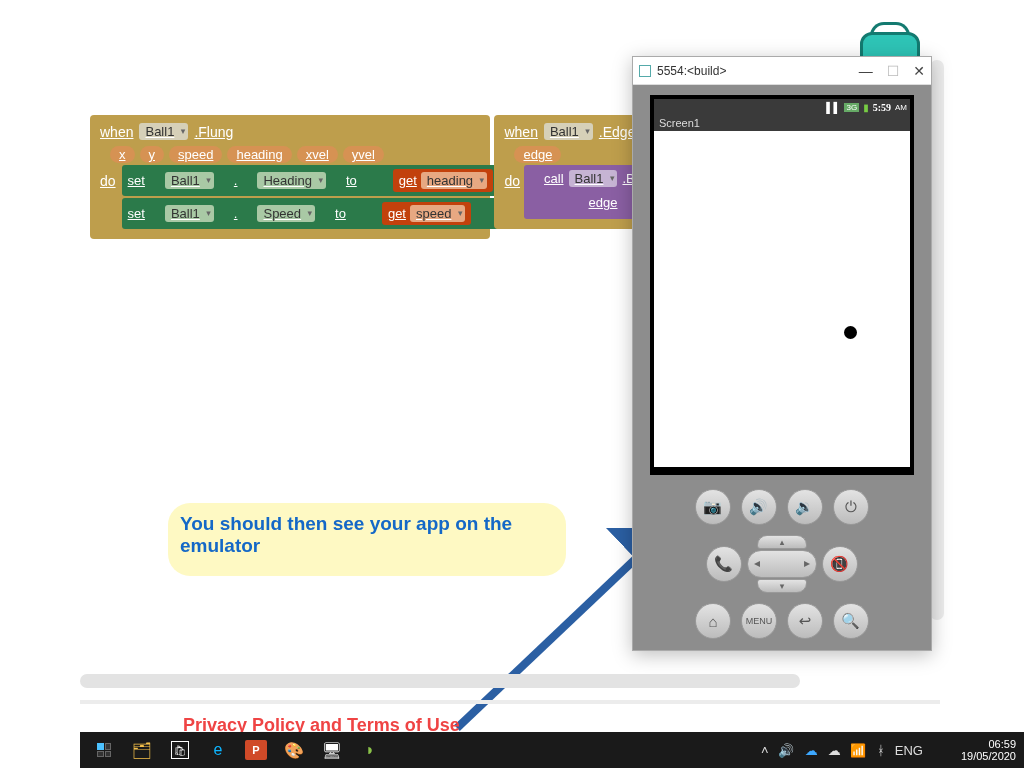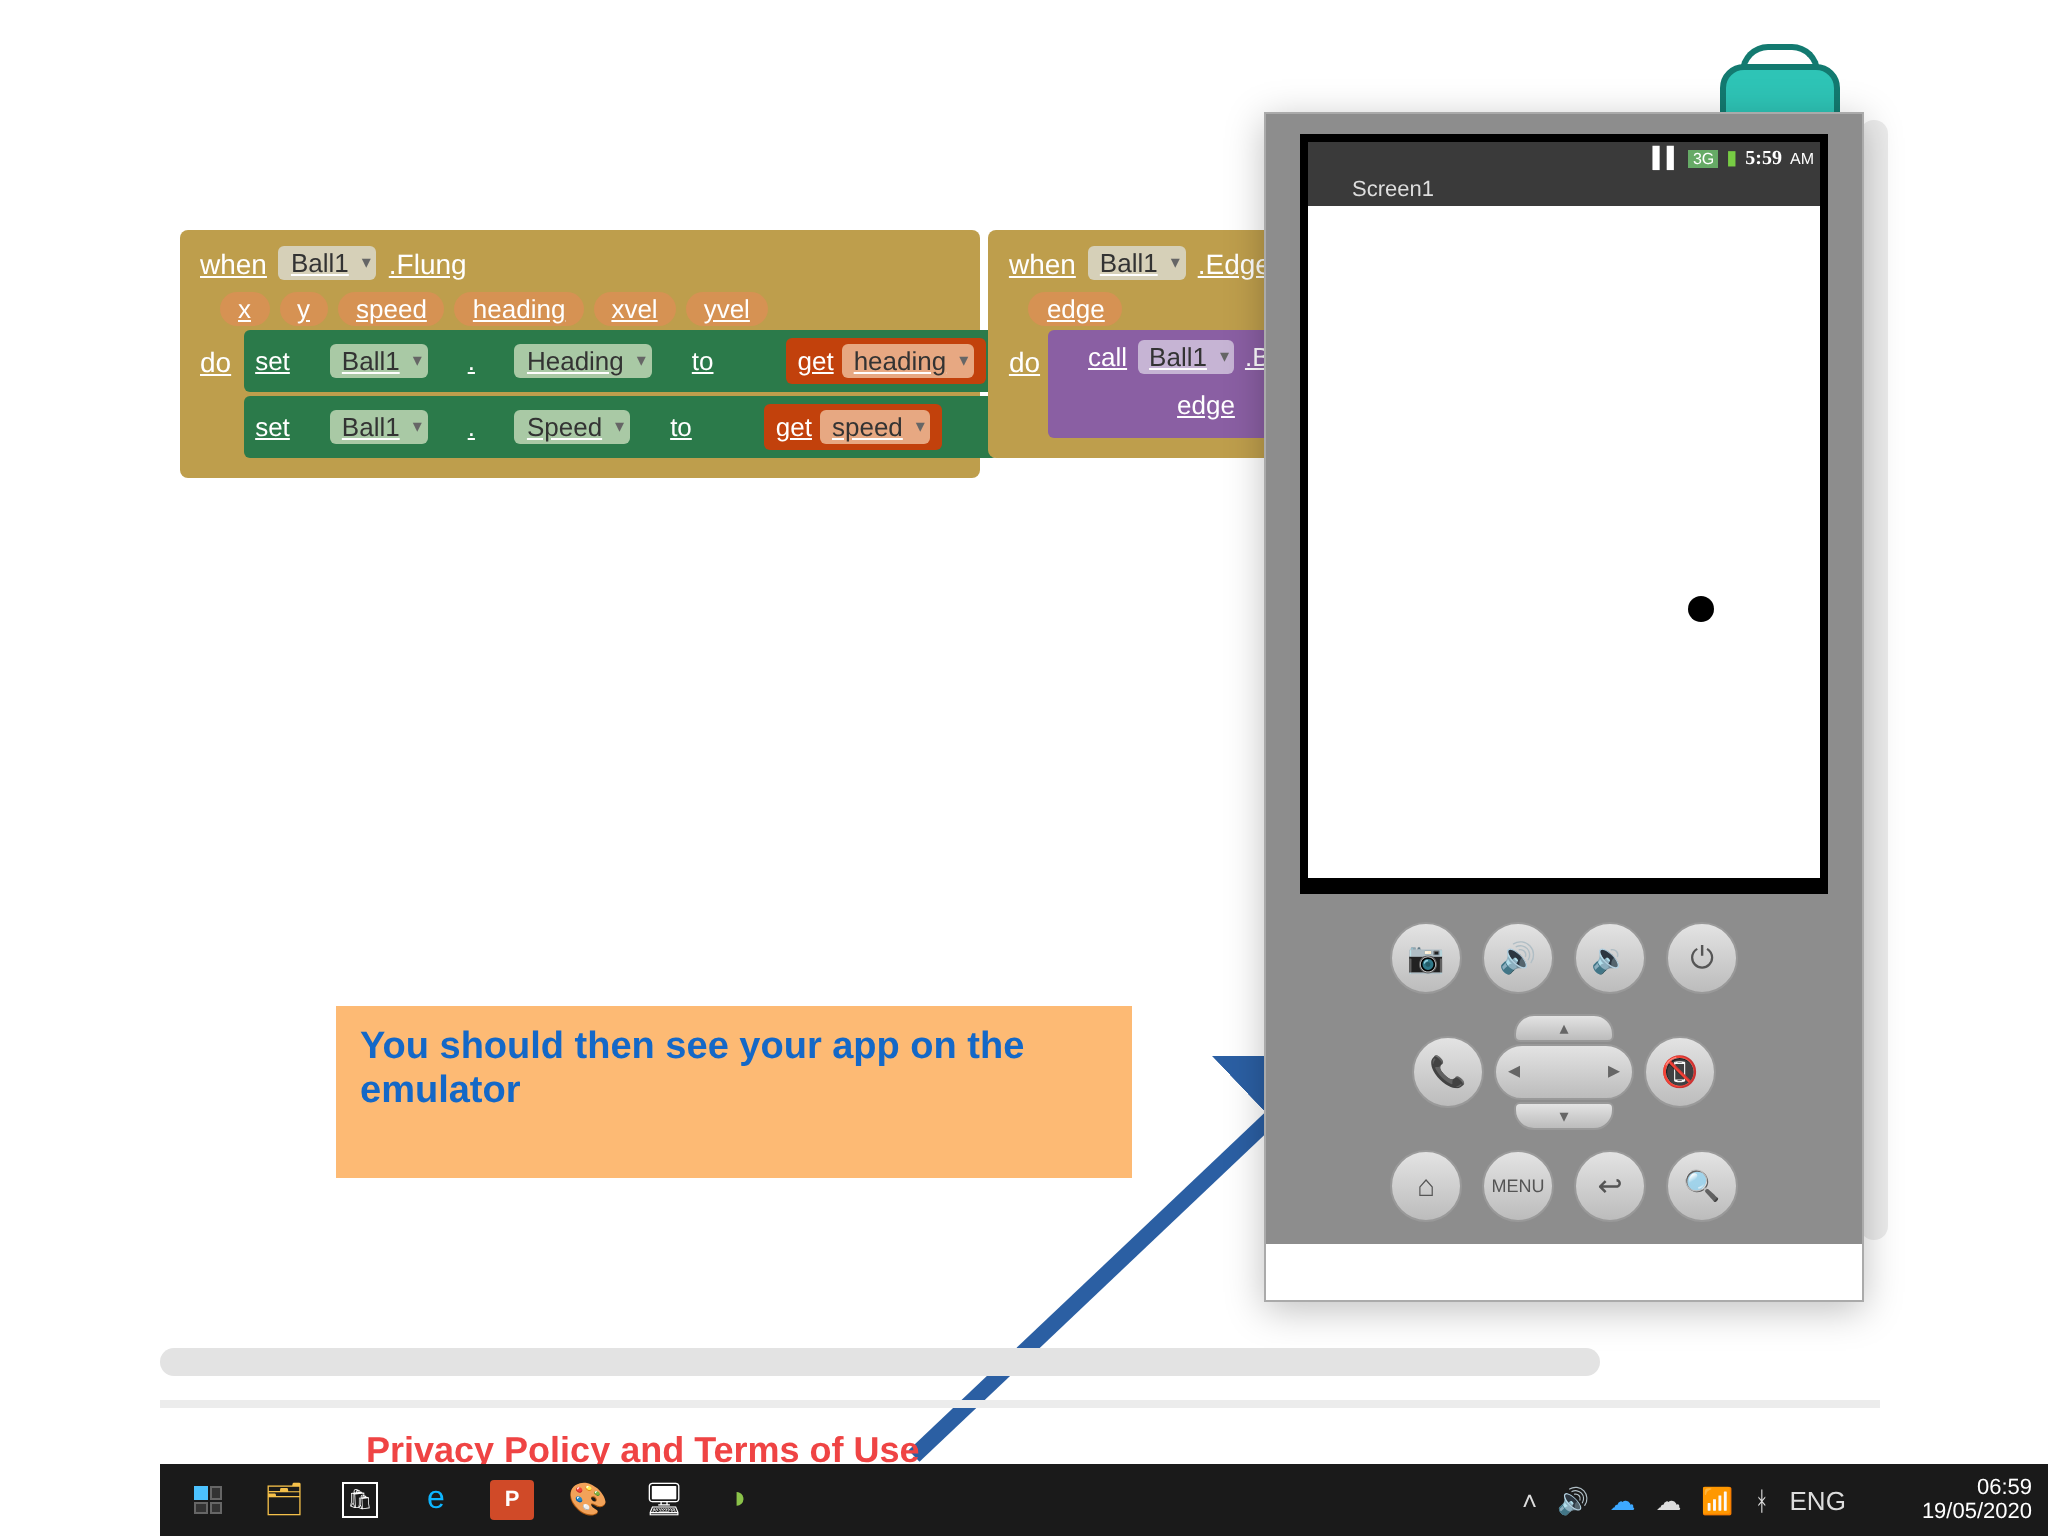--- a/index.html
+++ b/index.html
@@ -88,25 +88,26 @@
   .call-chip {
     background: #c6b4d4; color: #333; padding: 1px 14px 1px 6px;
     border-radius: 3px; font-size: 13px; position: relative;
   }
   .call-chip::after { content: "▾"; font-size: 9px; color: #666; position: absolute; right: 3px; top: 3px; }
   .call-sub { display: flex; align-items: center; justify-content: flex-end; gap: 6px; margin-top: 4px; }
 
   
   .note {
     position: absolute; left: 168px; top: 503px;
-    width: 398px; height: 86px;
-    background: #fdba74;
+    width: 398px; height: 73px;
+    background: #fef9c3;
     color: #1468c7;
     font-weight: bold; font-size: 19px;
     padding: 10px 12px;
+    border-radius: 22px;
   }
 
   
   .emu-window {
     position: absolute; left: 632px; top: 56px;
     width: 300px; height: 595px;
     background: #fff; border: 1px solid #aaa;
     box-shadow: 0 4px 18px rgba(0,0,0,.25);
   }
   .emu-titlebar {
@@ -115,21 +116,21 @@
     border-bottom: 1px solid #ddd;
   }
   .emu-title-icon { width: 12px; height: 12px; border: 1px solid #5aa; margin-right: 6px; }
   .emu-title { flex: 1; }
   .emu-win-btns { display: flex; gap: 14px; font-size: 14px; color: #444; }
   .emu-win-btns span { cursor: default; }
 
   .emu-body { background: #8d8d8d; height: calc(100% - 28px); padding: 10px 14px; display: flex; flex-direction: column; align-items: center; }
   .emu-screen { width: 264px; height: 380px; background: #000; padding: 4px; }
   .emu-status { background: #3a3a3a; color: #fff; font-size: 10px; height: 16px; display: flex; justify-content: flex-end; align-items: center; gap: 4px; padding: 0 3px; }
-  .emu-screen-title { background: #3a3a3a; color: #ddd; font-size: 11px; padding: 2px 22px; }
+  .emu-screen-title { background: #3a3a3a; color: #ddd; font-size: 11px; padding: 2px 5px; }
   .emu-canvas { background: #fff; height: 336px; position: relative; }
   .ball { position: absolute; width: 13px; height: 13px; background: #000; border-radius: 50%; left: 190px; top: 195px; }
 
   .emu-btn-row { display: flex; gap: 10px; margin-top: 14px; }
   .emu-btn { width: 36px; height: 36px; border-radius: 50%; background: linear-gradient(#e3e3e3,#bcbcbc); border: 1px solid #999; display: flex; align-items: center; justify-content: center; font-size: 15px; color: #555; }
   .emu-dpad { display: flex; align-items: center; gap: 5px; margin-top: 10px; }
   .dpad-center { width: 70px; height: 28px; background: linear-gradient(#e3e3e3,#bcbcbc); border: 1px solid #999; border-radius: 16px; position: relative; }
   .dpad-center::before { content:"◂"; position:absolute; left:6px; top:5px; font-size:12px; color:#666;}
   .dpad-center::after { content:"▸"; position:absolute; right:6px; top:5px; font-size:12px; color:#666;}
   .dpad-v { display:flex; flex-direction:column; align-items:center; gap:1px;}
@@ -263,20 +264,29 @@
 <svg class="arrow" viewBox="0 0 240 210">
   <defs>
     <marker id="ah" markerWidth="14" markerHeight="14" refX="2" refY="6" orient="auto">
       <path d="M0,0 L0,12 L14,6 z" fill="#2b5fa3"></path>
     </marker>
   </defs>
   <line x1="20" y1="200" x2="210" y2="20" stroke="#2b5fa3" stroke-width="8" marker-end="url(#ah)"></line>
 </svg>
 
 <div class="emu-window">
+  <div class="emu-titlebar">
+    <div class="emu-title-icon"></div>
+    <div class="emu-title">5554:&lt;build&gt;</div>
+    <div class="emu-win-btns">
+      <span>—</span>
+      <span style="color:#bbb;">☐</span>
+      <span>✕</span>
+    </div>
+  </div>
   <div class="emu-body">
     <div class="emu-screen">
       <div class="emu-status">
         <span>▌▌</span>
         <span style="background:#6a6;padding:0 2px;font-size:8px;">3G</span>
         <span style="color:#7c4;">▮</span>
         <span style="font-weight:bold;font-family:Liberation Serif, serif;">5:59</span>
         <span style="font-size:8px;">AM</span>
       </div>
       <div class="emu-screen-title">Screen1</div>

